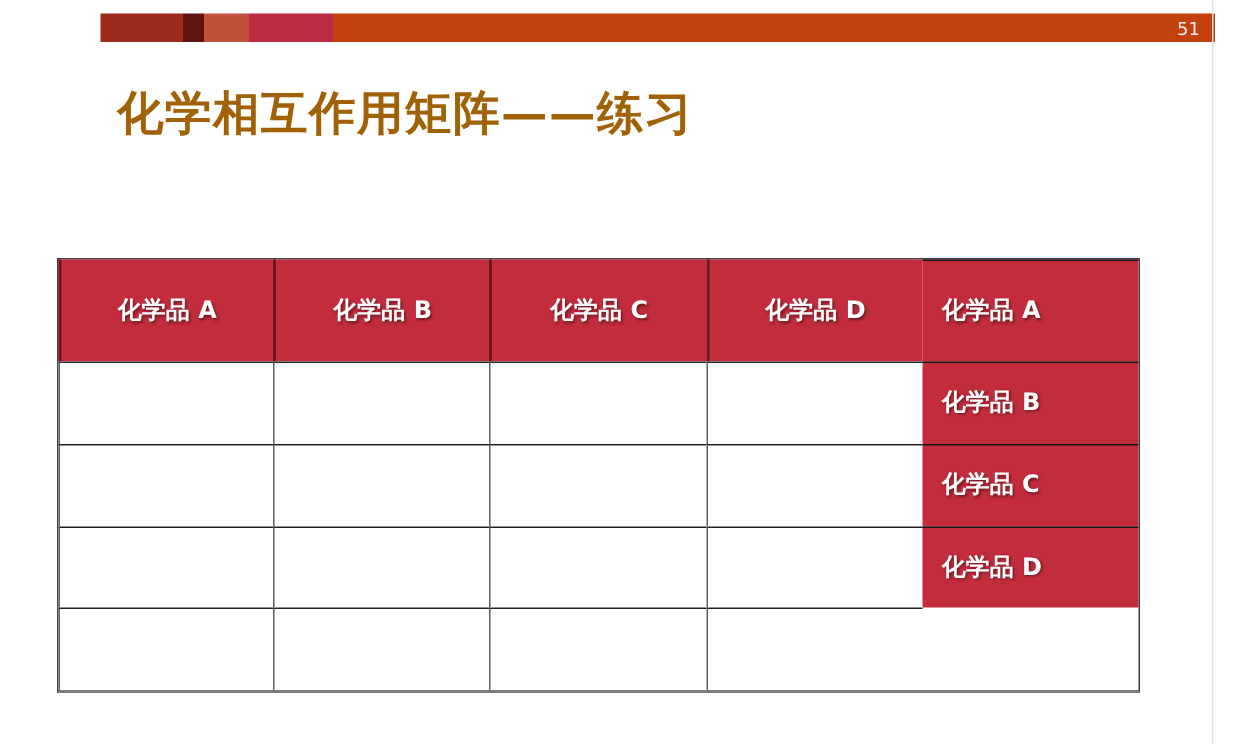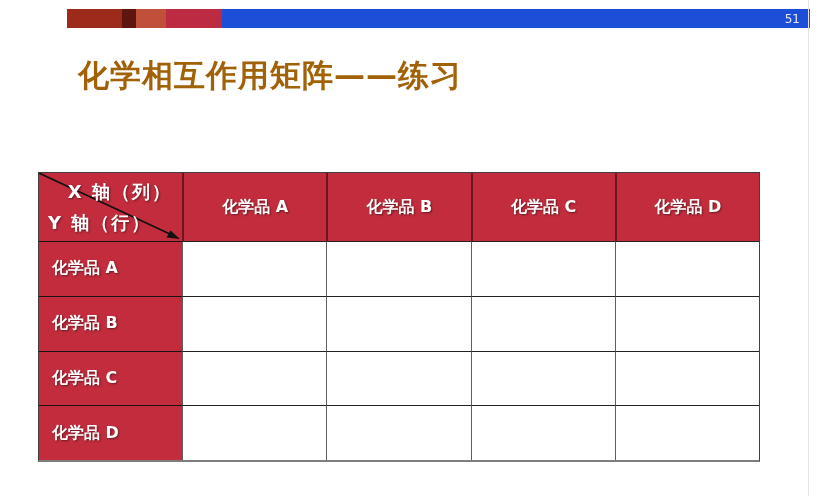--- a/index.html
+++ b/index.html
@@ -82,37 +82,29 @@
 </head>
 <body>
 
 <div class="slide">
 
   <div class="topbar">
     <div class="seg1" style="background: rgb(156, 43, 27);"></div>
     <div class="seg2" style="background: rgb(94, 21, 15);"></div>
     <div class="seg3" style="background: rgb(193, 80, 58);"></div>
     <div class="seg4" style="background: rgb(188, 43, 66);"></div>
-    <div class="seg-gray" style="background: #1d4ed8;">
+    <div class="seg-gray" style="background: #c2410c;">
       <span class="pagenum">51</span>
     </div>
   </div>
 
   <h1 class="title" style="color: #a16207;">化学相互作用矩阵——练习</h1>
 
   <div class="matrix">
 
-    <div class="cell redcell corner" style="background: rgb(194, 44, 60);">
-      <svg viewBox="0 0 143 68" preserveAspectRatio="none" aria-hidden="true">
-        <line x1="0" y1="0" x2="132" y2="61.5" stroke="#111111" stroke-width="1.6"></line>
-        <polygon points="141,66 127.5,64.5 131.5,57.5" fill="#111111"></polygon>
-      </svg>
-      <span class="xlab">X 轴（列）</span>
-      <span class="ylab">Y 轴（行）</span>
-    </div>
     <div class="cell redcell colhead" style="background: rgb(194, 44, 60);">化学品 A</div>
     <div class="cell redcell colhead" style="background: rgb(194, 44, 60);">化学品 B</div>
     <div class="cell redcell colhead" style="background: rgb(194, 44, 60);">化学品 C</div>
     <div class="cell redcell colhead" style="background: rgb(194, 44, 60);">化学品 D</div>
 
     <div class="cell redcell rowhead" style="background: rgb(194, 44, 60);">化学品 A</div>
     <div class="cell body-cell"></div>
     <div class="cell body-cell"></div>
     <div class="cell body-cell"></div>
     <div class="cell body-cell"></div>

